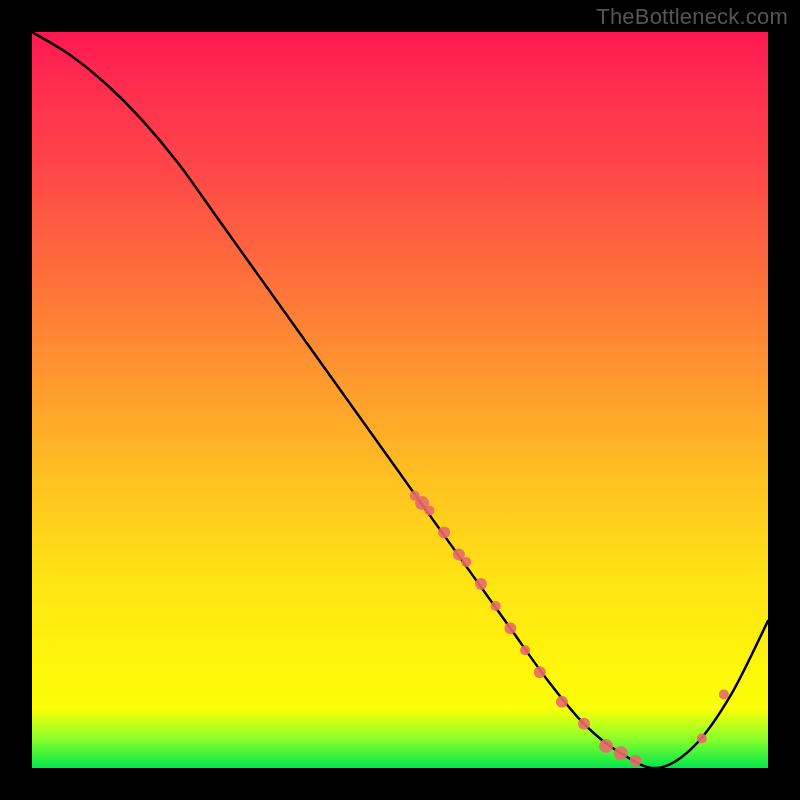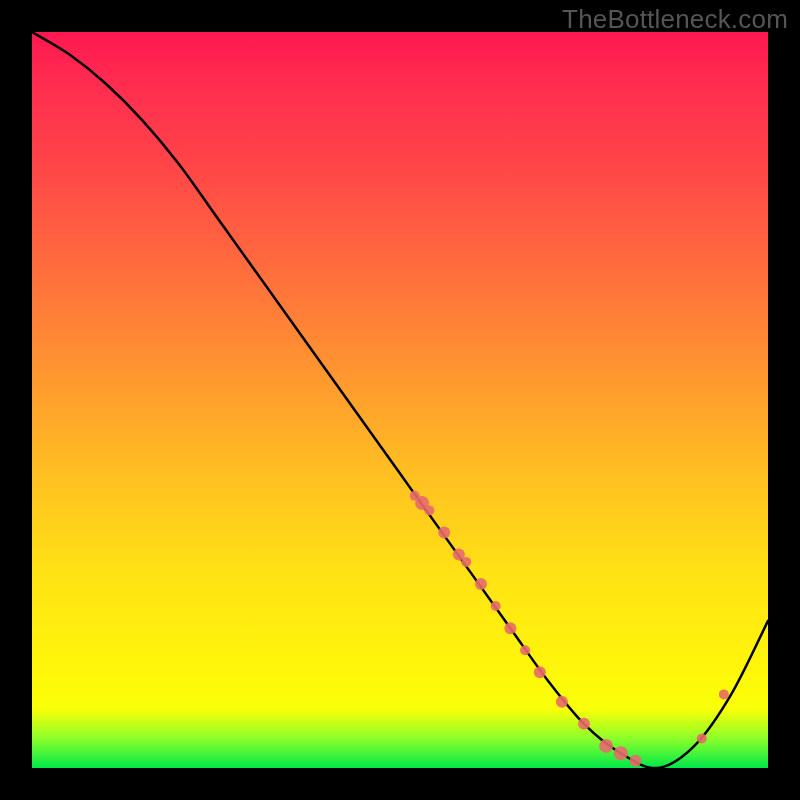--- a/index.html
+++ b/index.html
@@ -14,21 +14,21 @@
   .frame {
     position: relative;
     width: 800px;
     height: 800px;
   }
   .watermark {
     position: absolute;
     top: 4px;
     right: 12px;
     color: #555;
-    font-size: 26px;
+    font-size: 22px;
     font-weight: 500;
     letter-spacing: 0.2px;
     z-index: 10;
   }
   .plot {
     position: absolute;
     left: 32px;
     top: 32px;
     width: 736px;
     height: 736px;

